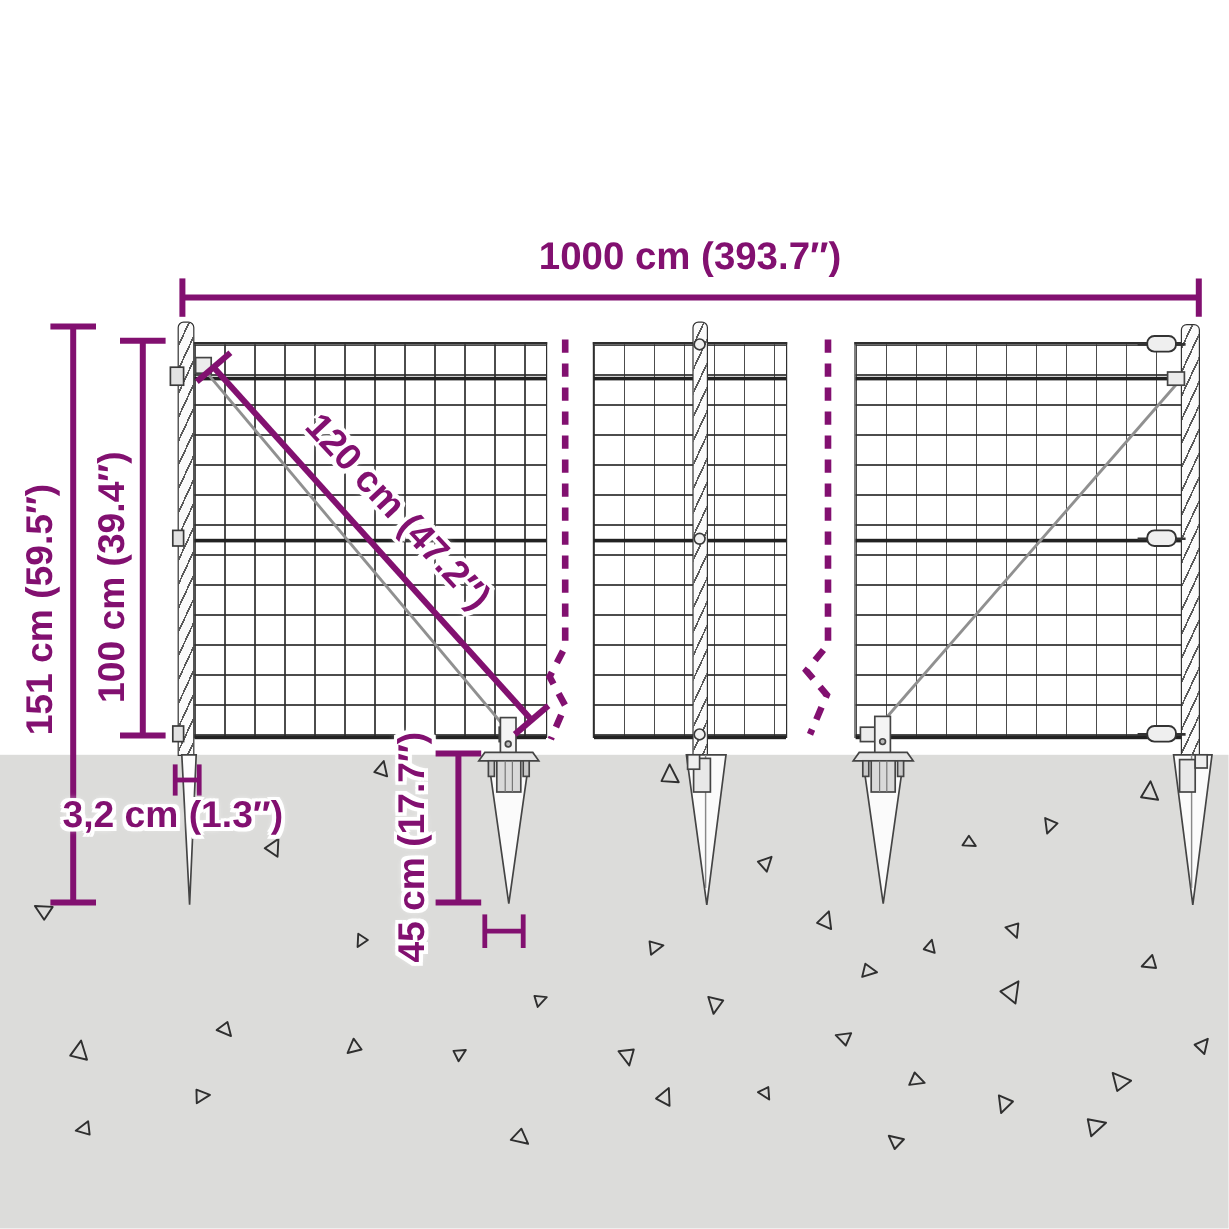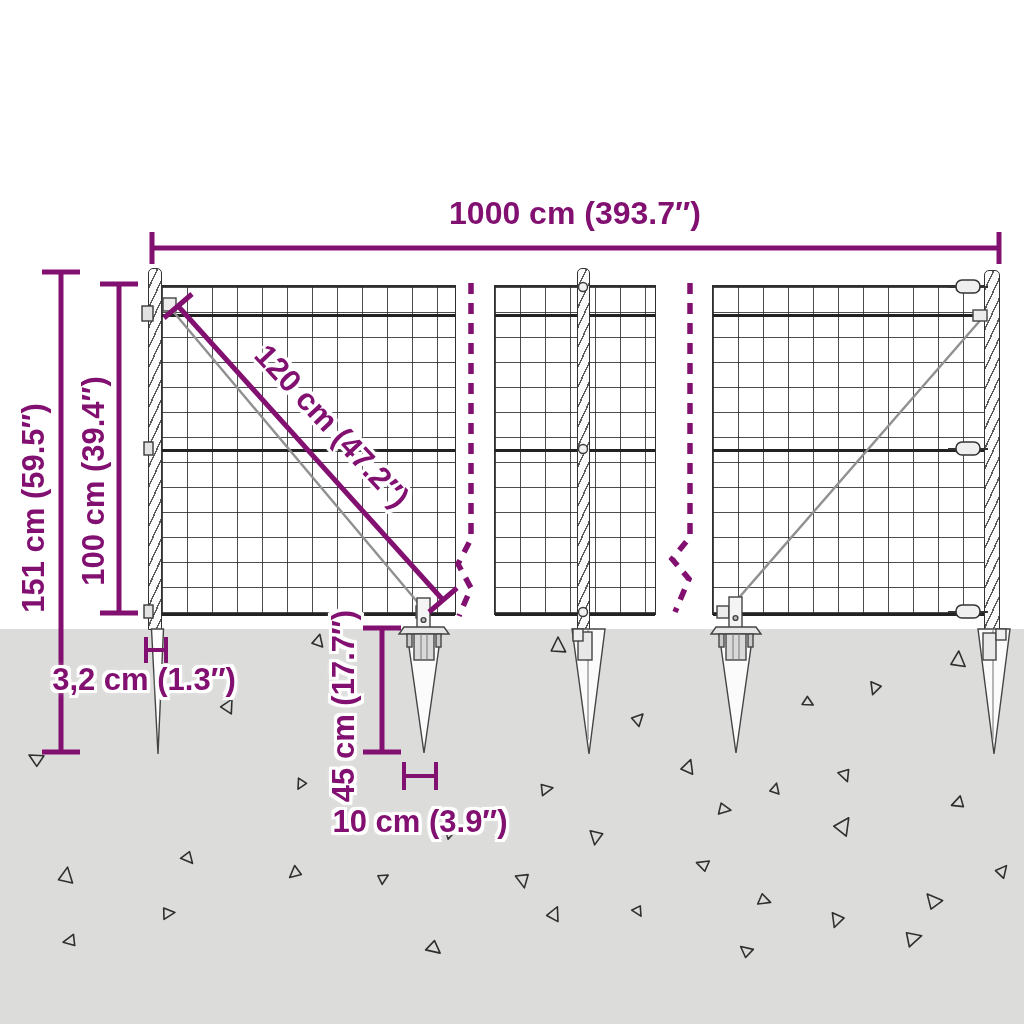--- a/index.html
+++ b/index.html
@@ -206,15 +206,14 @@
         <polygon points="0,-7 5.95,4.55 -5.25,3.8500000000000005" transform="translate(746 951) rotate(310)"></polygon>
       </g>
   </svg>
 
   <div class="dim-label" style="left:575px;top:213px;font-size:32px;">1000 cm (393.7″)</div>
   <div class="dim-label rot-ccw" style="left:33px;top:508px;">151 cm (59.5″)</div>
   <div class="dim-label rot-ccw" style="left:93px;top:481px;">100 cm (39.4″)</div>
   <div class="dim-label rot-diag" style="left:332px;top:426px;">120 cm (47.2″)</div>
   <div class="dim-label" style="left:144px;top:679px;">3,2 cm (1.3″)</div>
   <div class="dim-label rot-ccw" style="left:343px;top:706px;">45 cm (17.7″)</div>
-  <div class="dim-label" style="left:420px;top:821px;">10 cm (3.9″)</div>
 
 </div>
 
 </body></html>

